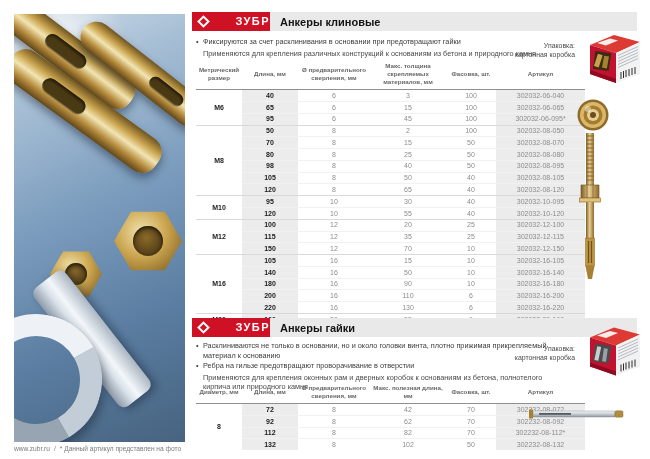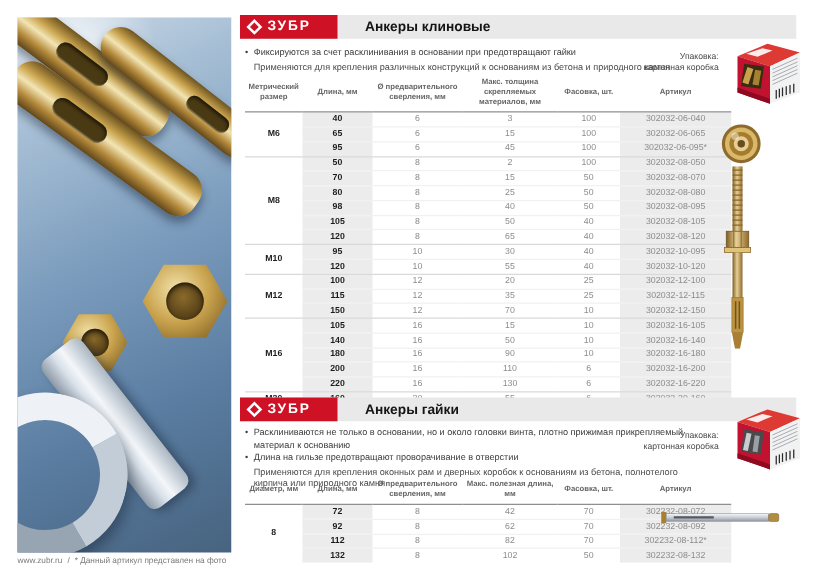--- a/index.html
+++ b/index.html
@@ -24,25 +24,25 @@
                box-shadow:inset 0 2px 4px rgba(0,0,0,.7); }
   .wrench-ring { position:absolute; width:132px; height:132px; border-radius:50%;
                  border:22px solid; border-color:#eef2f6 #c3cdd7 #97a4b2 #dde4ec;
                  box-shadow:4px 5px 10px rgba(15,25,40,.4); }
   .wrench-jaw { position:absolute; border-radius:8px;
                 background:linear-gradient(90deg,#8e9aa8 0%,#d9e1e9 35%,#f4f7fa 55%,#aab6c2 100%);
                 box-shadow:3px 4px 8px rgba(15,25,40,.4); }
 
   
   .bar { position:absolute; left:192px; width:445px; height:19px; background:#e9e9e9; display:flex; align-items:center; }
-  .logo { height:19px; width:78px; background:#cf1125; display:flex; align-items:center; padding-left:7px; flex:0 0 auto; }
+  .logo { height:19px; width:78px; background:#cf1125; display:flex; align-items:center; padding-left:7px; flex:0 0 auto;justify-content:space-between; }
   .logo .dmond { width:9px; height:9px; background:#fff; transform:rotate(45deg); position:relative; flex:0 0 auto; }
   .logo .dmond i { position:absolute; left:2px; top:2px; width:5px; height:5px; background:#cf1125; display:block; }
   .logo .ltxt { color:#fff; font-weight:bold; font-size:11px; letter-spacing:1.5px; margin-left:6px; line-height:19px; }
-  .bar .title { font-size:11px; font-weight:bold; color:#141414; margin-left:22px; }
+  .bar .title { font-size:11px; font-weight:bold; color:#141414; margin-left:10px; }
 
   
   .bullets { position:absolute; left:196px; width:390px; font-size:7.3px; line-height:9.6px; color:#3c3c3c; }
   .bullet-line { padding-left:7px; position:relative; }
   .bullet-line::before { content:"•"; position:absolute; left:0; top:0; color:#3c3c3c; }
   .app-line { padding-left:7px; margin-top:2px; width:352px; color:#4a4a4a; }
   .pack { position:absolute; left:478px; width:97px; text-align:right; font-size:6.9px; line-height:9px; color:#4a4a4a; }
 
   
   table { position:absolute; left:196px; width:389px; border-collapse:collapse; table-layout:fixed; }
@@ -345,21 +345,21 @@
       <span class="dmond">
           <i></i>
         </span>
       <span class="ltxt">ЗУБР</span>
     </div>
     <span class="title">Анкеры гайки</span>
   </div>
 
   <div class="bullets" style="top:341px;">
     <div class="bullet-line" style="width:382px;">Расклиниваются не только в основании, но и около головки винта, плотно прижимая прикрепляемый материал к основанию</div>
-    <div class="bullet-line" style="margin-top:1px;">Длина на гильзе предотвращают проворачивание в отверстии</div>
+    <div class="bullet-line" style="margin-top:1px;">Ребра на гильзе предотвращают проворачивание в отверстии</div>
     <div class="app-line">Применяются для крепления оконных рам и дверных коробок к основаниям из бетона, полнотелого кирпича или природного камня</div>
   </div>
 
   <div class="pack" style="top:344px;">
     <div>Упаковка:</div>
     <div>картонная коробка</div>
   </div>
 
   <table style="top:382px;">
     <thead>

